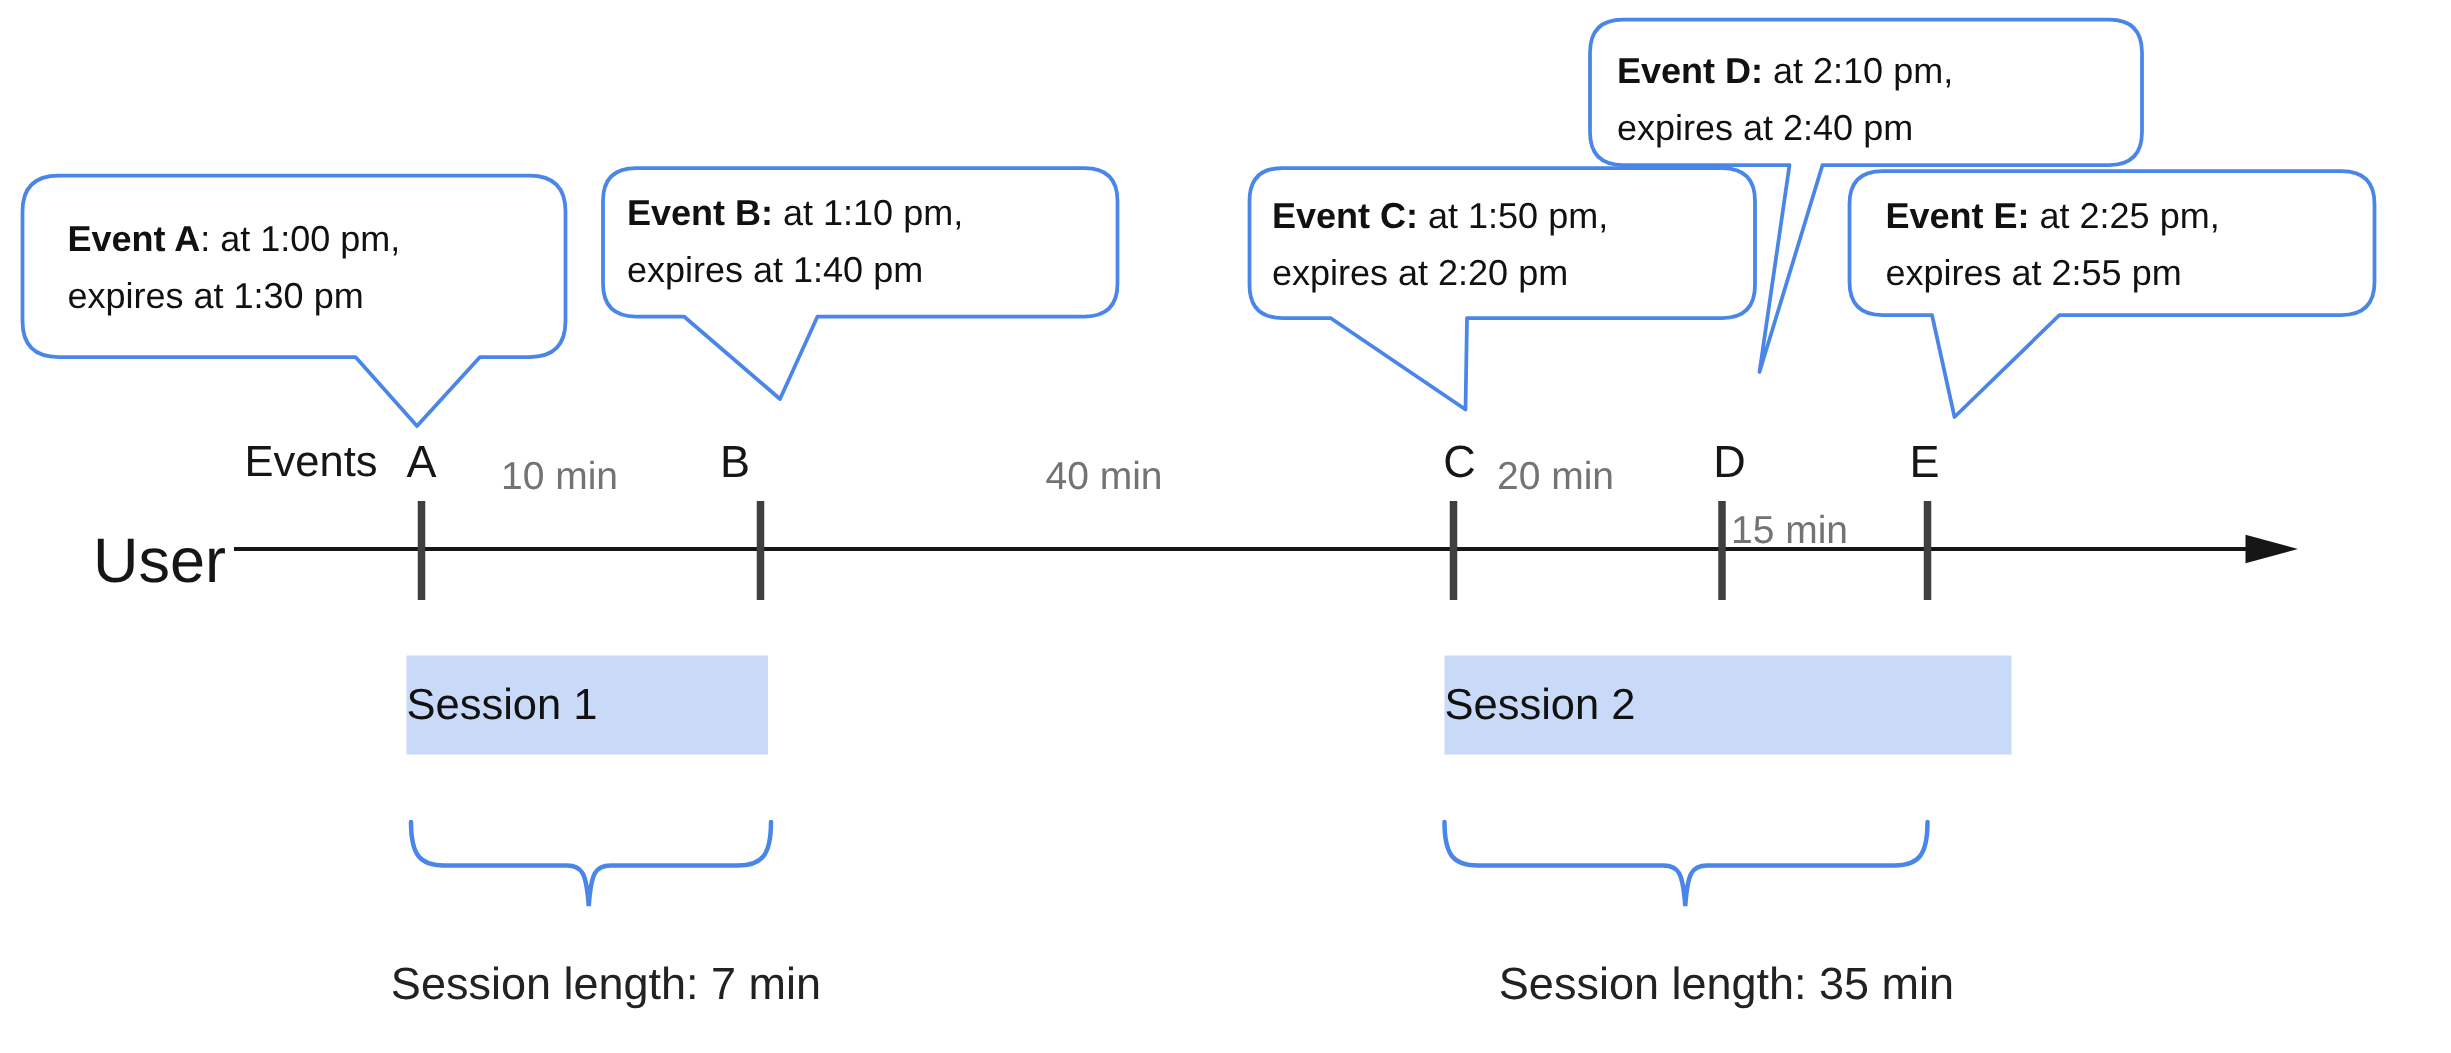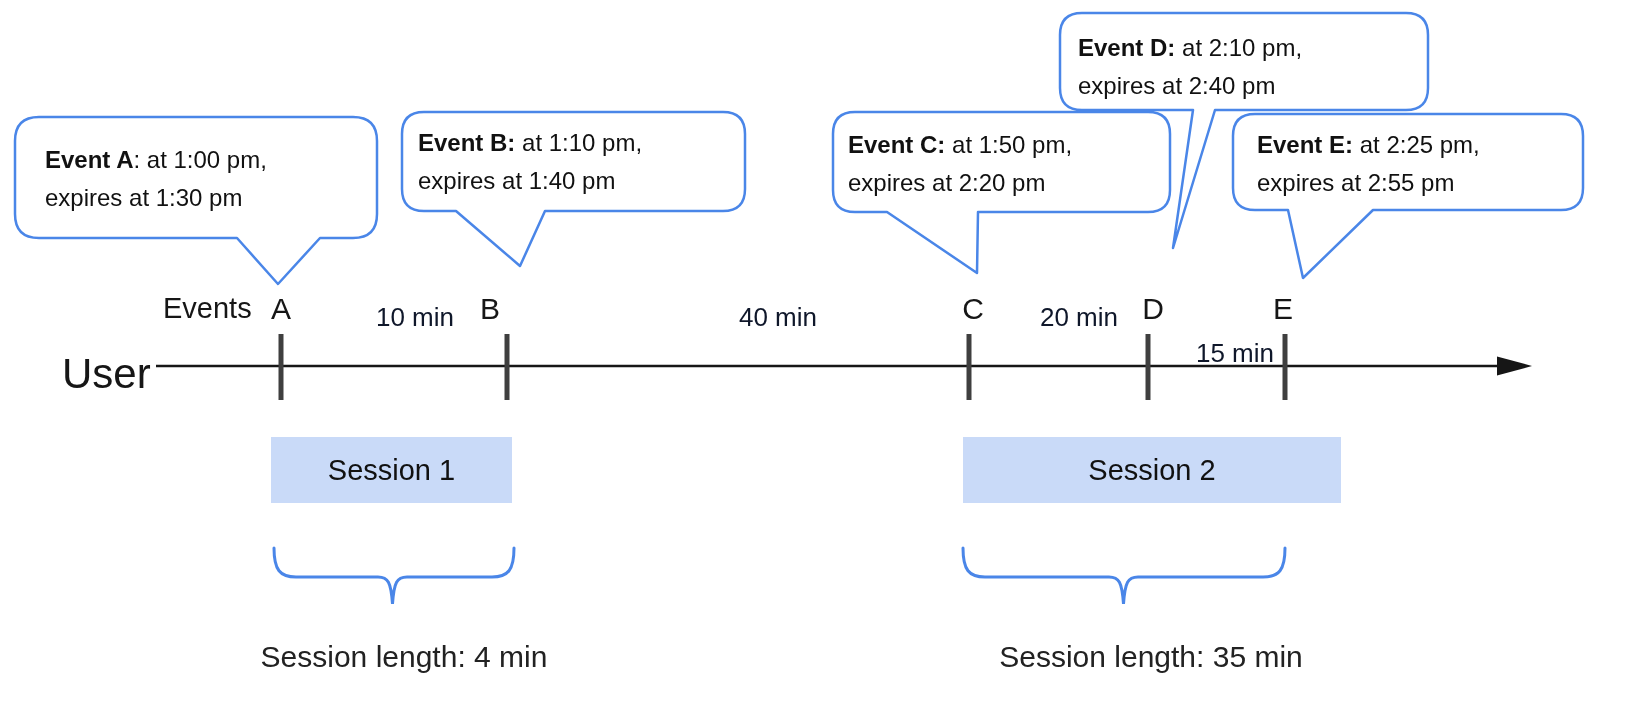--- a/index.html
+++ b/index.html
@@ -21,26 +21,26 @@
     z-index:3;
   }
   .bubble-text b{font-weight:700;}
   .axis-label{font-size:42px;color:#161616;white-space:nowrap;z-index:2;}
   .events-label{font-size:29px;color:#161616;z-index:2;margin-left:40px;}
   .evt-letter{
     font-size:30px;color:#161616;z-index:2;
     width:60px;text-align:center;
   }
   .interval-label{
-    font-size:26px;color:#0f172a;z-index:2;
-    width:120px;text-align:right;white-space:nowrap;
+    font-size:26px;color:#737373;z-index:2;
+    width:120px;text-align:left;white-space:nowrap;
   }
   .session-box{
     background:#c9daf8;
-    display:flex;align-items:center;justify-content:center;
+    display:flex;align-items:center;
     font-size:29px;color:#111111;z-index:2;
   }
   .session-length{
     font-size:30px;color:#222222;z-index:2;
     width:360px;text-align:center;white-space:nowrap;
   }
 </style>
 </head>
 <body>
 
@@ -102,16 +102,16 @@
   <div class="abs interval-label" style="left:998px; top:302px;">20 min</div>
   <div class="abs interval-label" style="left:1154px; top:302px;margin-top:36px;">15 min</div>
 
   <div class="abs session-box" style="left:271px; top:437px; width:241px; height:66px;">
     <span>Session 1</span>
   </div>
   <div class="abs session-box" style="left:963px; top:437px; width:378px; height:66px;">
     <span>Session 2</span>
   </div>
 
-  <div class="abs session-length" style="left:224px; top:640px;">Session length: 4 min</div>
+  <div class="abs session-length" style="left:224px; top:640px;">Session length: 7 min</div>
   <div class="abs session-length" style="left:971px; top:640px;">Session length: 35 min</div>
 
 </div>
 
 </body></html>

